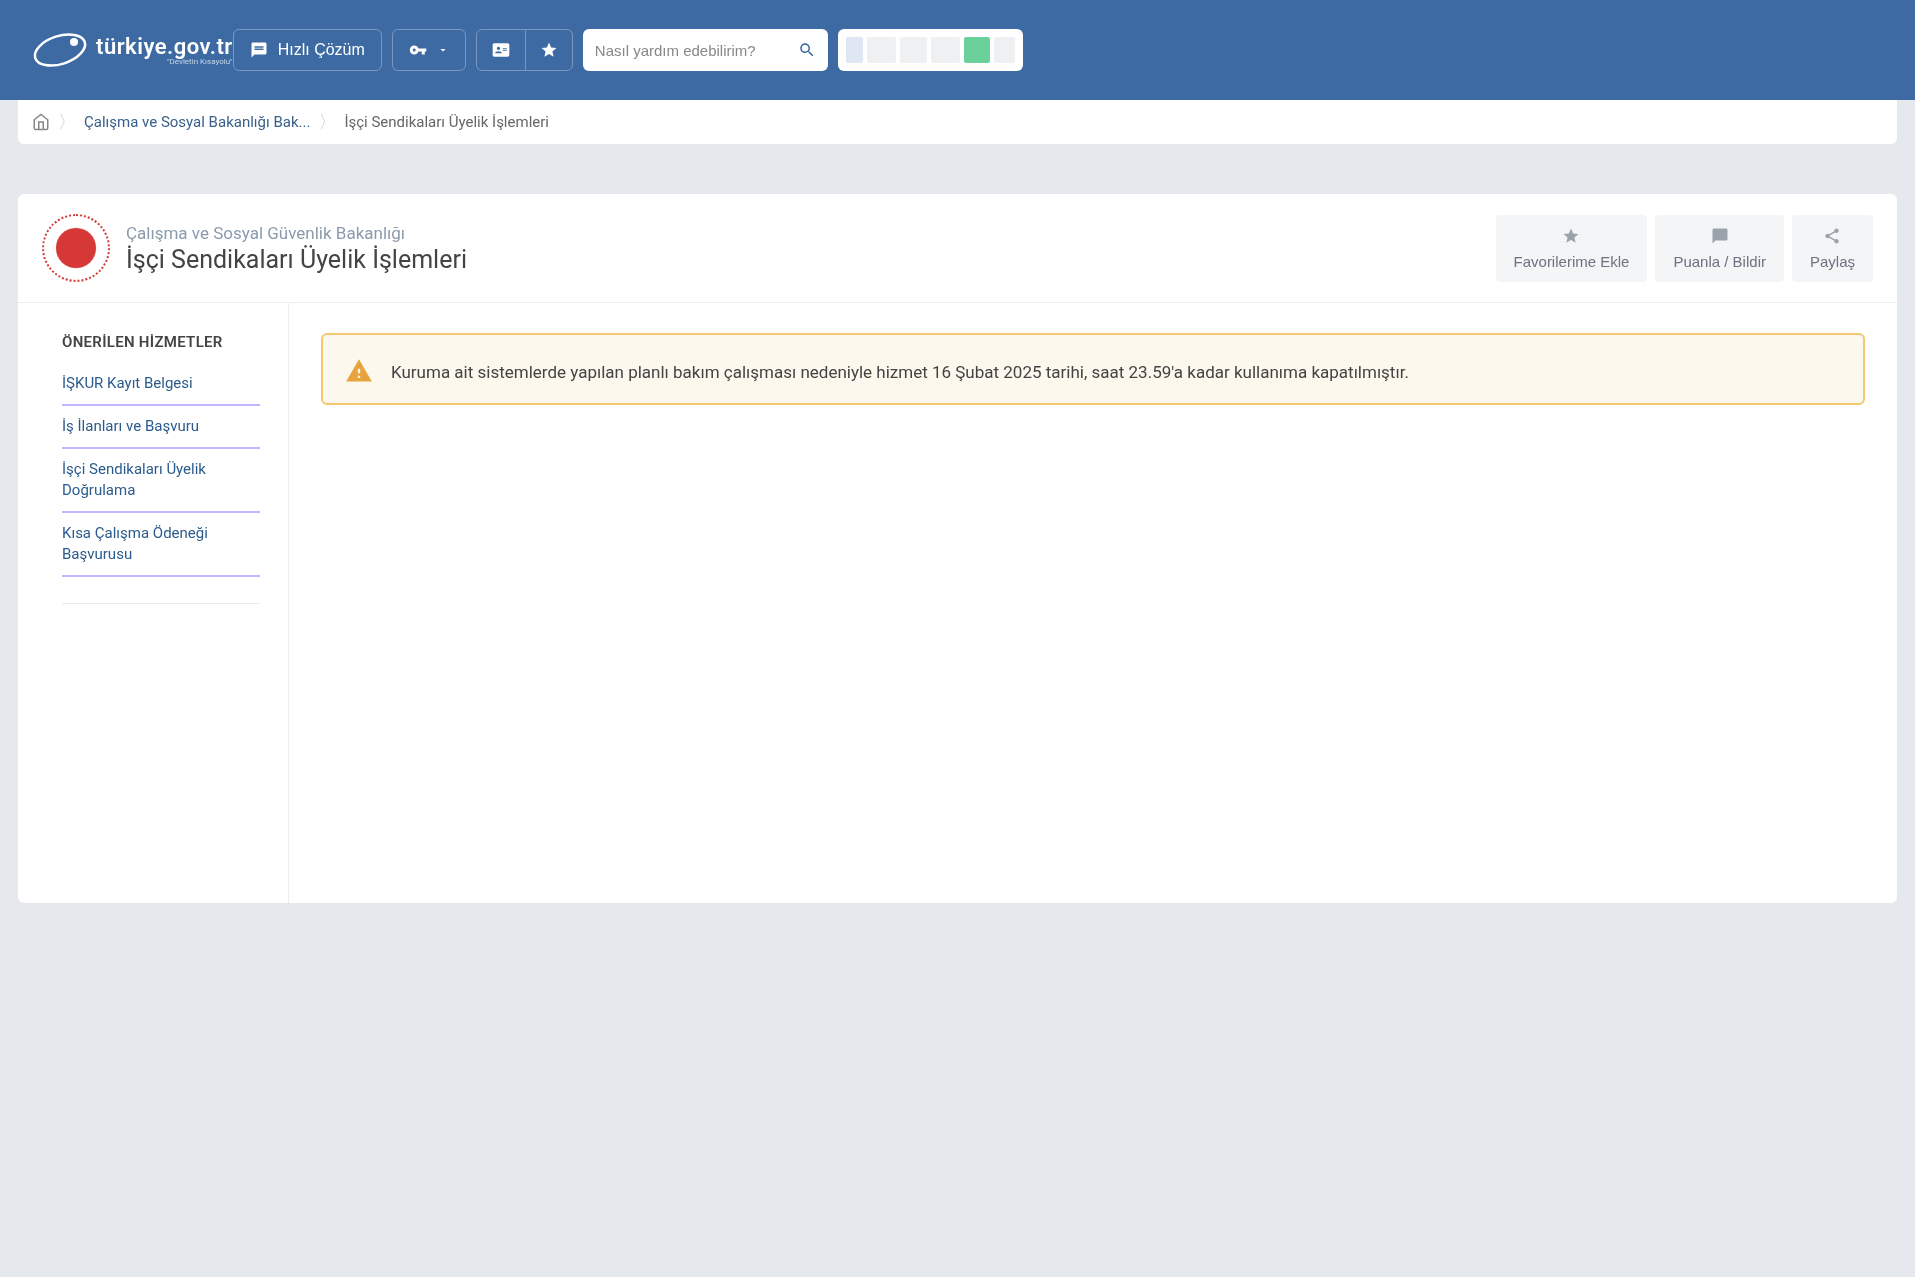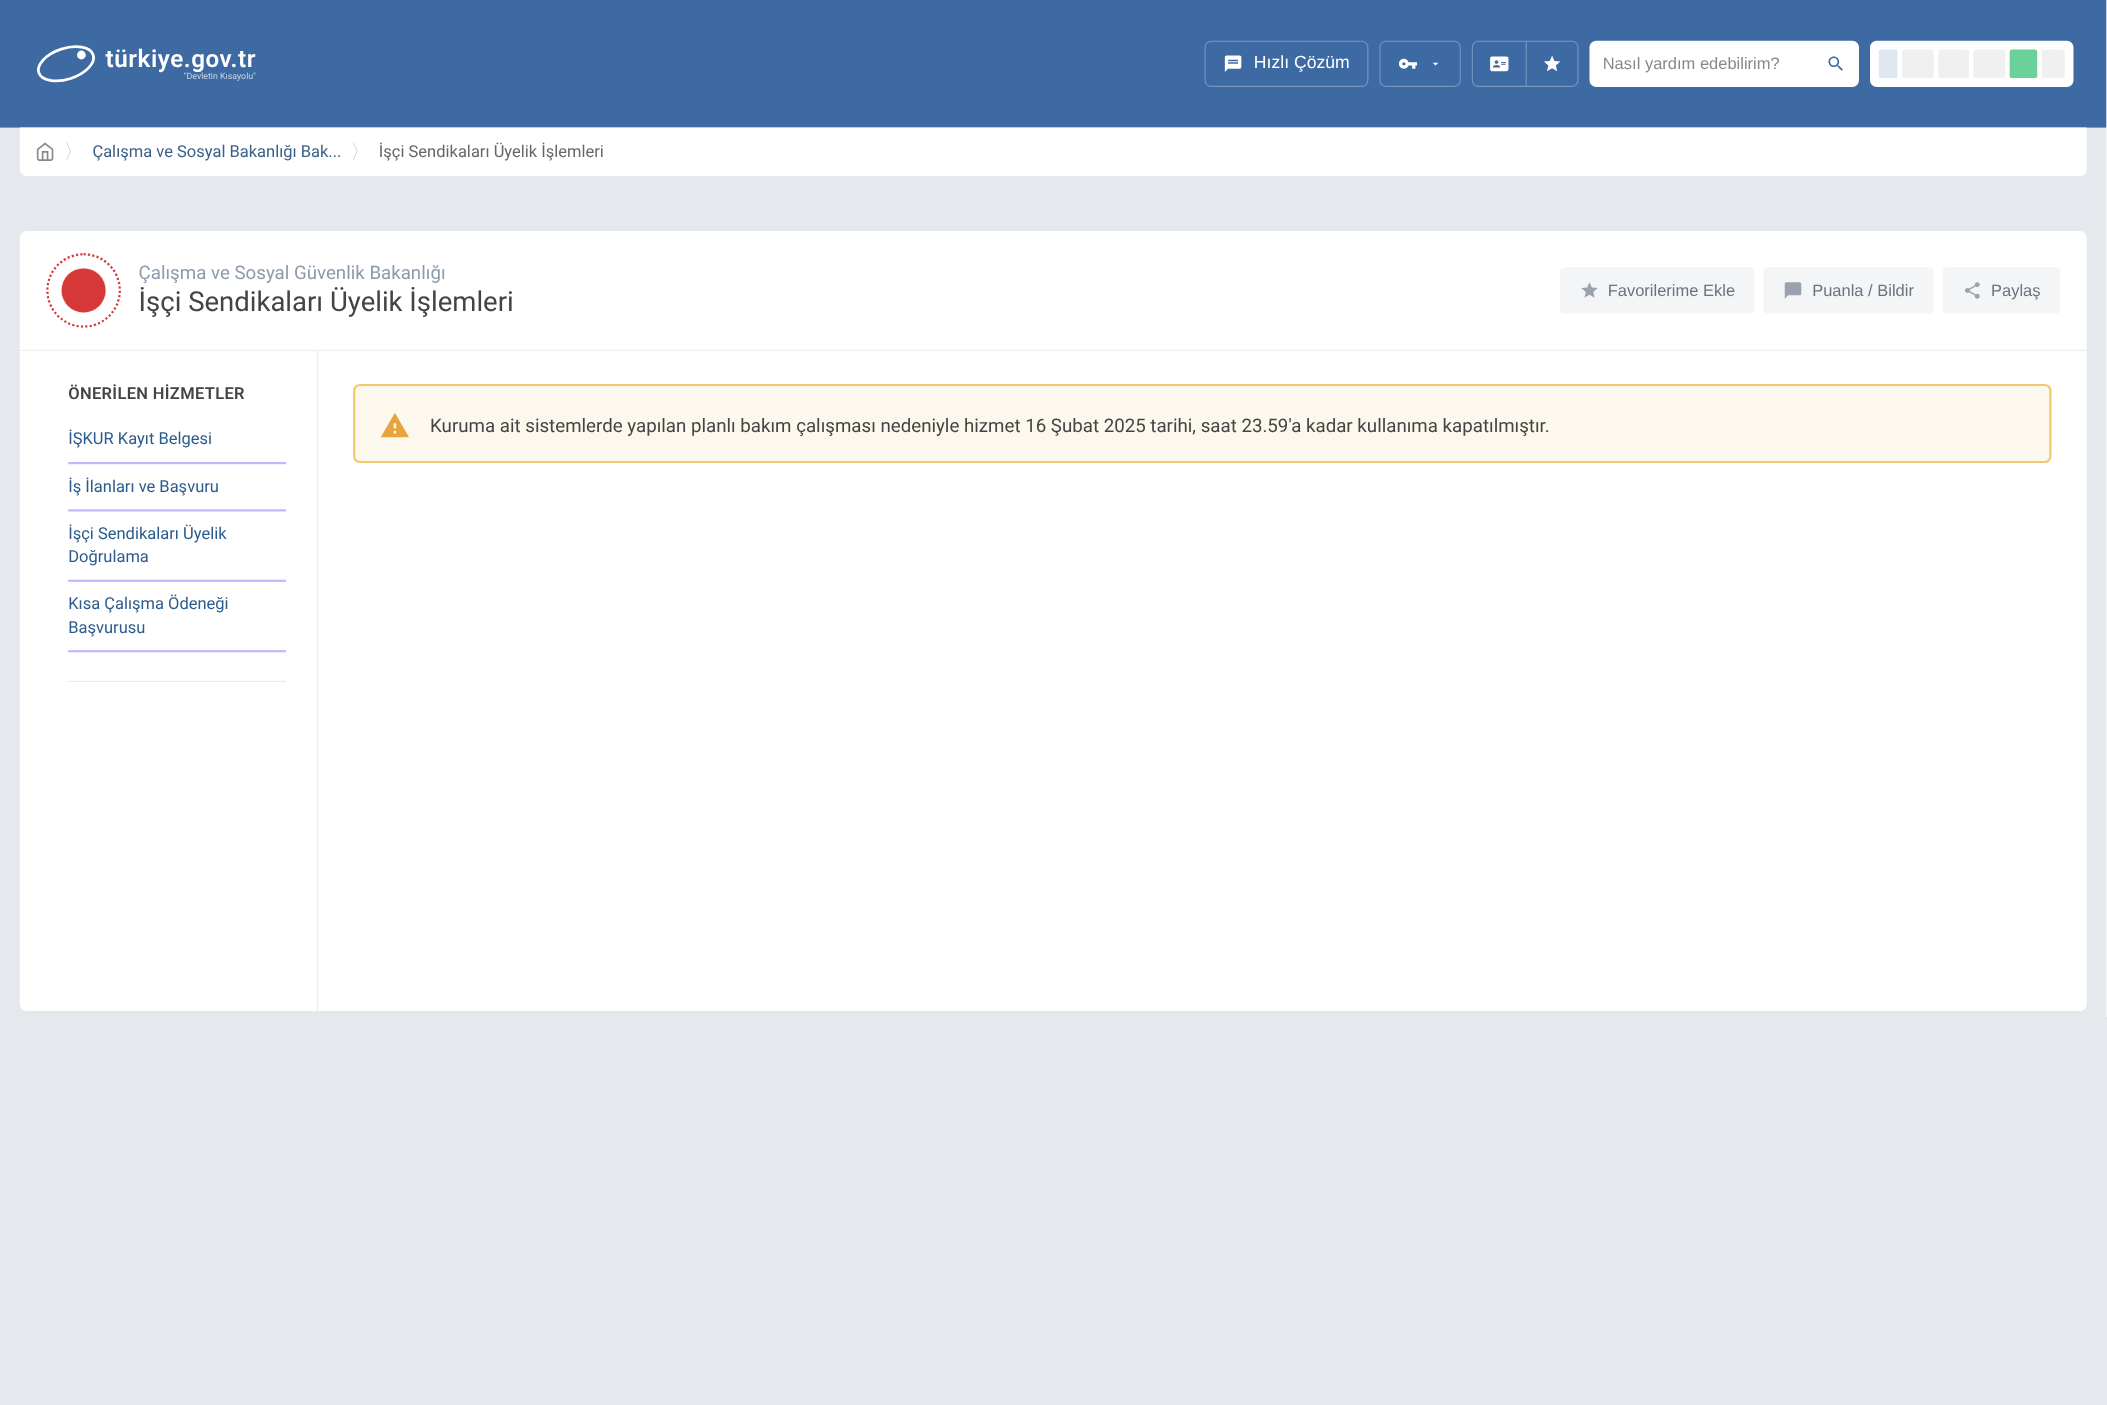--- a/index.html
+++ b/index.html
@@ -3,25 +3,24 @@
 <meta charset="utf-8">
 <style>
 * { margin: 0; padding: 0; box-sizing: border-box; }
 body {
   font-family: -apple-system, BlinkMacSystemFont, "Segoe UI", Roboto, Helvetica, Arial, sans-serif;
   background: #e5e9ee;
   color: #333;
 }
 .top-header {
   background: #3d6aa2;
-  height: 116px;
+  height: 100px;
   display: flex;
   align-items: center;
   padding: 0 30px;
-  justify-content: space-between;
 }
 .logo-area {
   display: flex;
   align-items: center;
   color: #fff;
 }
 .logo-swirl {
   width: 60px;
   height: 45px;
   margin-right: 6px;
@@ -175,20 +174,21 @@
   background: #f4f5f6;
   border: none;
   border-radius: 4px;
   padding: 12px 18px;
   font-size: 15px;
   color: #6b7280;
   display: flex;
   align-items: center;
   gap: 8px;
   cursor: pointer;
+  flex-direction: column;
 }
 .card-body {
   display: flex;
 }
 .sidebar-col {
   width: 271px;
   border-right: 1px solid #ebedef;
   padding: 30px 28px 60px 44px;
   min-height: 600px;
 }

